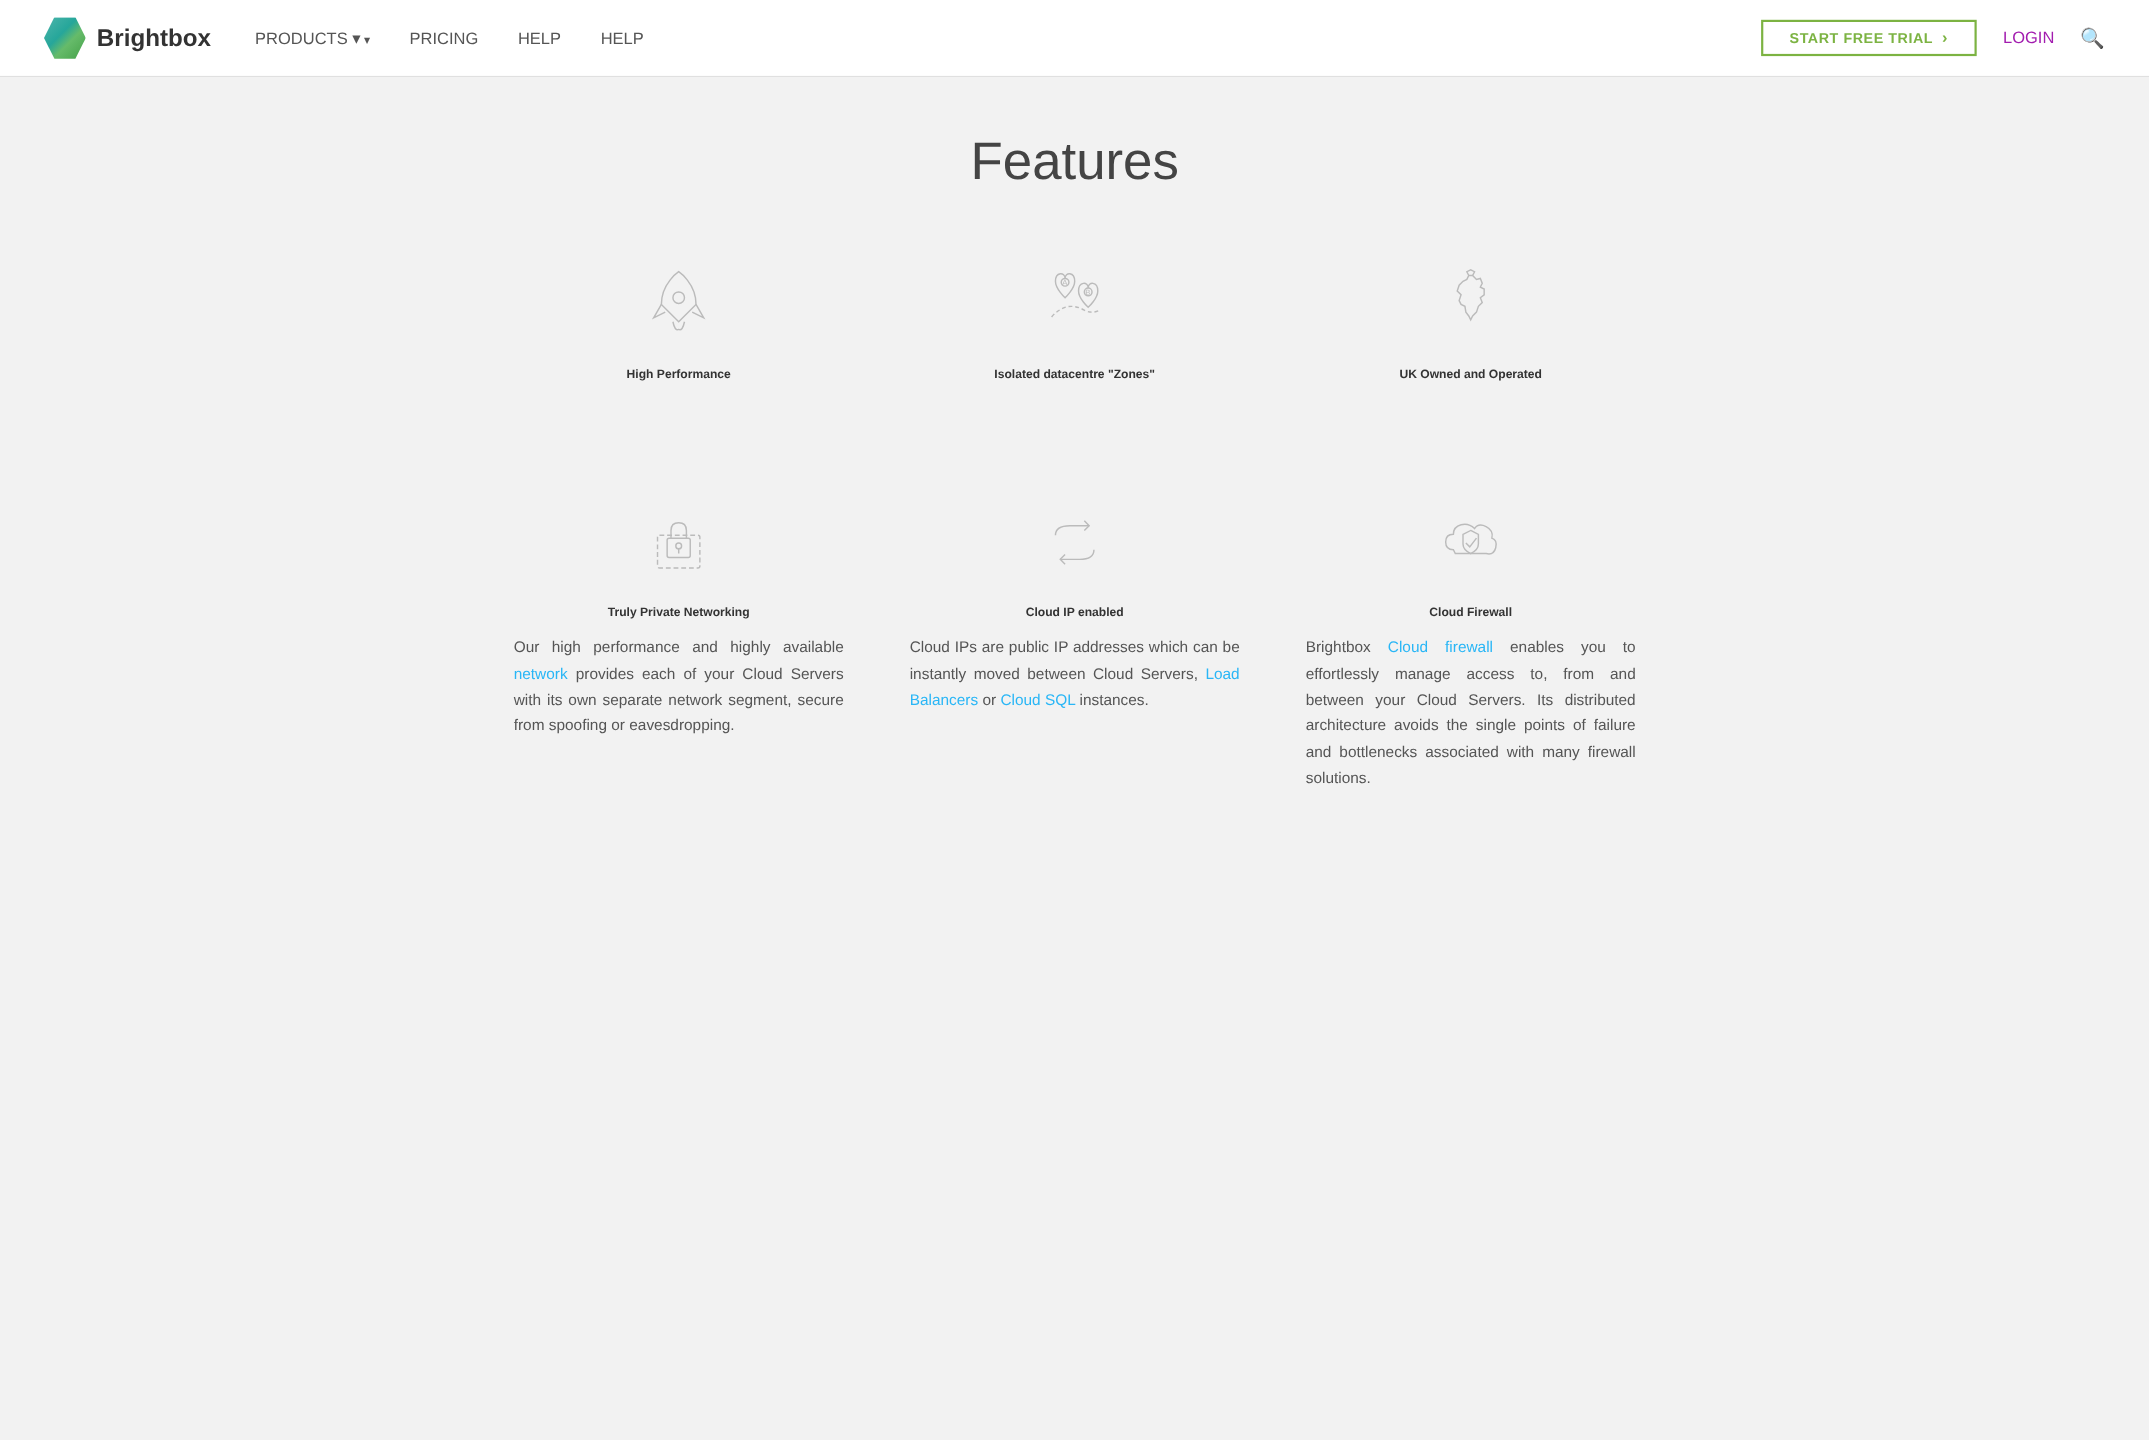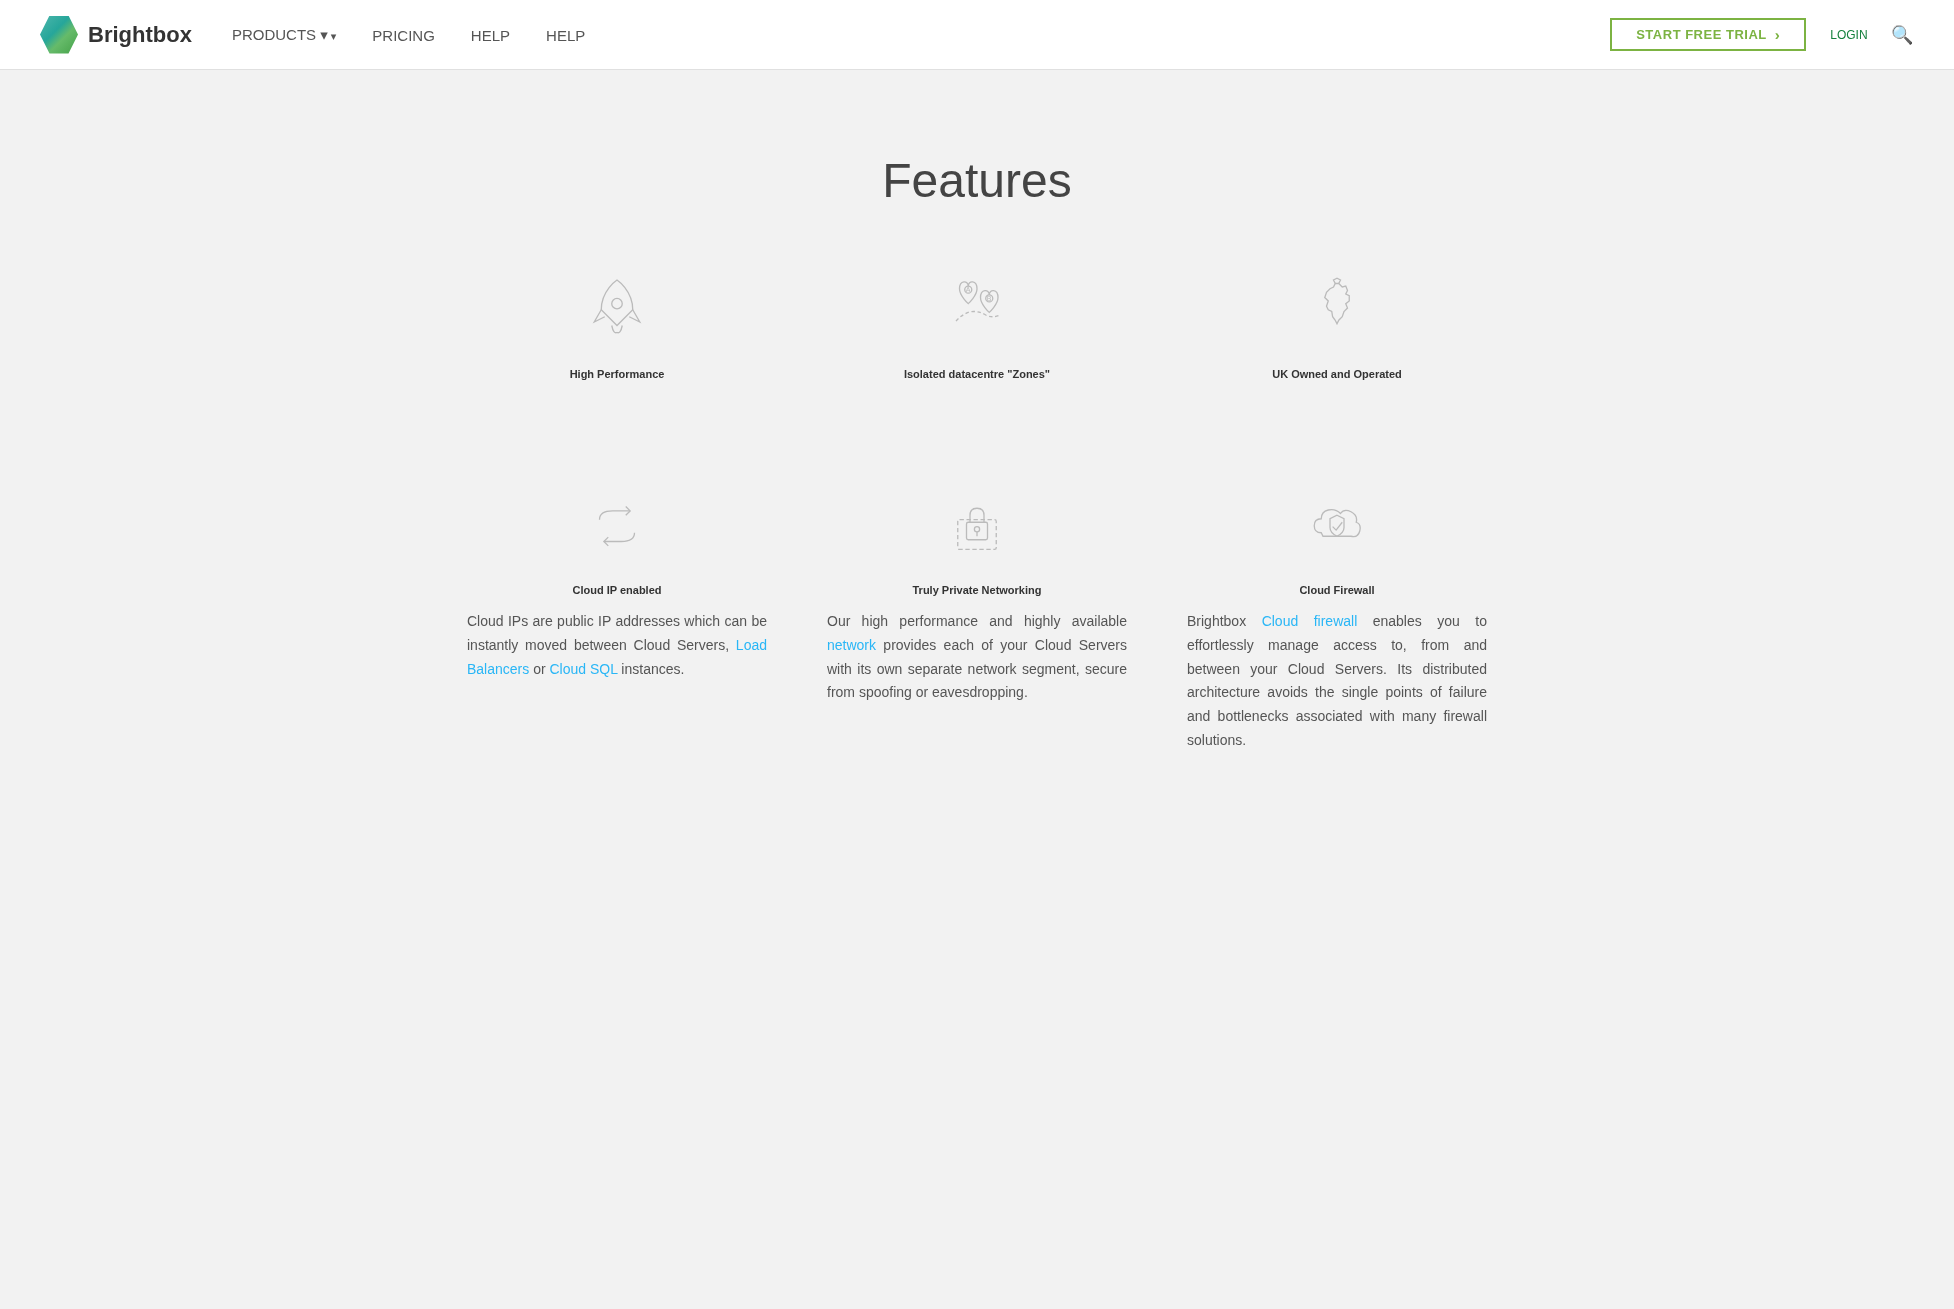--- a/index.html
+++ b/index.html
@@ -34,33 +34,32 @@
       background: transparent;
       padding: 6px 24px;
       font-size: 13px;
       font-weight: 700;
       letter-spacing: 0.5px;
       cursor: pointer;
       display: flex; align-items: center; gap: 8px;
       text-transform: uppercase;
     }
     .btn-trial .arrow { font-size: 15px; }
-    .nav-login { color: #15803d; font-size: 12px; cursor: pointer; text-decoration: none; }
+    .nav-login { color: #a21caf; font-size: 15px; cursor: pointer; text-decoration: none; }
     .search-icon { font-size: 18px; color: #555; cursor: pointer; }
 
     
     main { background: #f2f2f2; min-height: calc(100vh - 70px); padding: 50px 0 80px; }
 
     .page-title {
       text-align: center;
       font-size: 48px;
       font-weight: 300;
       color: #444;
       margin-bottom: 60px;
-      margin-top: 33px;
     }
 
     .features-grid {
       max-width: 1100px;
       margin: 0 auto;
       display: grid;
       grid-template-columns: repeat(3, 1fr);
       gap: 60px 60px;
       padding: 0 40px;
     }
@@ -186,57 +185,57 @@
           <path d="M38 12 L36 8 L40 6 L44 8 L42 12" stroke="#bbb" stroke-width="1.5" fill="none"></path>
         </svg>
       </div>
       <div class="feature-title">UK Owned and Operated</div>
     </div>
 
     <div class="feature-card row-sep">
       <div class="feature-icon">
         <svg viewBox="0 0 80 80">
 
+          <rect x="18" y="35" width="44" height="34" rx="2" stroke="#bbb" stroke-width="1.5" fill="none" stroke-dasharray="5,3"></rect>
+
+          <rect x="28" y="38" width="24" height="20" rx="2" stroke="#bbb" stroke-width="1.5" fill="none"></rect>
+
+          <path d="M32 38 L32 30 Q32 22, 40 22 Q48 22, 48 30 L48 38" stroke="#bbb" stroke-width="1.5" fill="none"></path>
+
+          <circle cx="40" cy="46" r="3" stroke="#bbb" stroke-width="1.5" fill="none"></circle>
+          <line x1="40" y1="49" x2="40" y2="54" stroke="#bbb" stroke-width="1.5"></line>
+        </svg>
+      </div>
+      <div class="feature-title">Truly Private Networking</div>
+      <div class="feature-desc">
+        Our high performance and highly available <a href="#">network</a> provides each of your Cloud Servers with its own separate network segment, secure from spoofing or eavesdropping.
+      </div>
+    </div>
+
+    <div class="feature-card row-sep">
+      <div class="feature-icon">
+        <svg viewBox="0 0 80 80">
+
           <path d="M20 35 Q20 25, 35 25 L55 25" stroke="#bbb" stroke-width="1.5" fill="none"></path>
           <polyline points="50,20 55,25 50,30" stroke="#bbb" stroke-width="1.5" fill="none"></polyline>
 
           <path d="M60 50 Q60 60, 45 60 L25 60" stroke="#bbb" stroke-width="1.5" fill="none"></path>
           <polyline points="30,55 25,60 30,65" stroke="#bbb" stroke-width="1.5" fill="none"></polyline>
         </svg>
       </div>
       <div class="feature-title">Cloud IP enabled</div>
       <div class="feature-desc">
         Cloud IPs are public IP addresses which can be instantly moved between Cloud Servers, <a href="#">Load Balancers</a> or <a href="#">Cloud SQL</a> instances.
       </div>
     </div>
 
     <div class="feature-card row-sep">
       <div class="feature-icon">
         <svg viewBox="0 0 80 80">
 
-          <rect x="18" y="35" width="44" height="34" rx="2" stroke="#bbb" stroke-width="1.5" fill="none" stroke-dasharray="5,3"></rect>
-
-          <rect x="28" y="38" width="24" height="20" rx="2" stroke="#bbb" stroke-width="1.5" fill="none"></rect>
-
-          <path d="M32 38 L32 30 Q32 22, 40 22 Q48 22, 48 30 L48 38" stroke="#bbb" stroke-width="1.5" fill="none"></path>
-
-          <circle cx="40" cy="46" r="3" stroke="#bbb" stroke-width="1.5" fill="none"></circle>
-          <line x1="40" y1="49" x2="40" y2="54" stroke="#bbb" stroke-width="1.5"></line>
-        </svg>
-      </div>
-      <div class="feature-title">Truly Private Networking</div>
-      <div class="feature-desc">
-        Our high performance and highly available <a href="#">network</a> provides each of your Cloud Servers with its own separate network segment, secure from spoofing or eavesdropping.
-      </div>
-    </div>
-
-    <div class="feature-card row-sep">
-      <div class="feature-icon">
-        <svg viewBox="0 0 80 80">
-
           <path d="M22 50 Q14 50, 14 42 Q14 34, 22 34 Q22 26, 30 24 Q38 22, 44 28 Q48 22, 56 26 Q64 30, 62 38 Q68 40, 66 48 Q64 56, 56 54 L24 54 Z" stroke="#bbb" stroke-width="1.5" fill="none"></path>
 
           <path d="M40 30 L40 30 L48 34 L48 44 Q48 50, 40 54 Q32 50, 32 44 L32 34 Z" stroke="#bbb" stroke-width="1.5" fill="none"></path>
 
           <polyline points="35,43 39,47 46,38" stroke="#bbb" stroke-width="1.5" fill="none"></polyline>
         </svg>
       </div>
       <div class="feature-title">Cloud Firewall</div>
       <div class="feature-desc">
         Brightbox <a href="#">Cloud firewall</a> enables you to effortlessly manage access to, from and between your Cloud Servers. Its distributed architecture avoids the single points of failure and bottlenecks associated with many firewall solutions.

